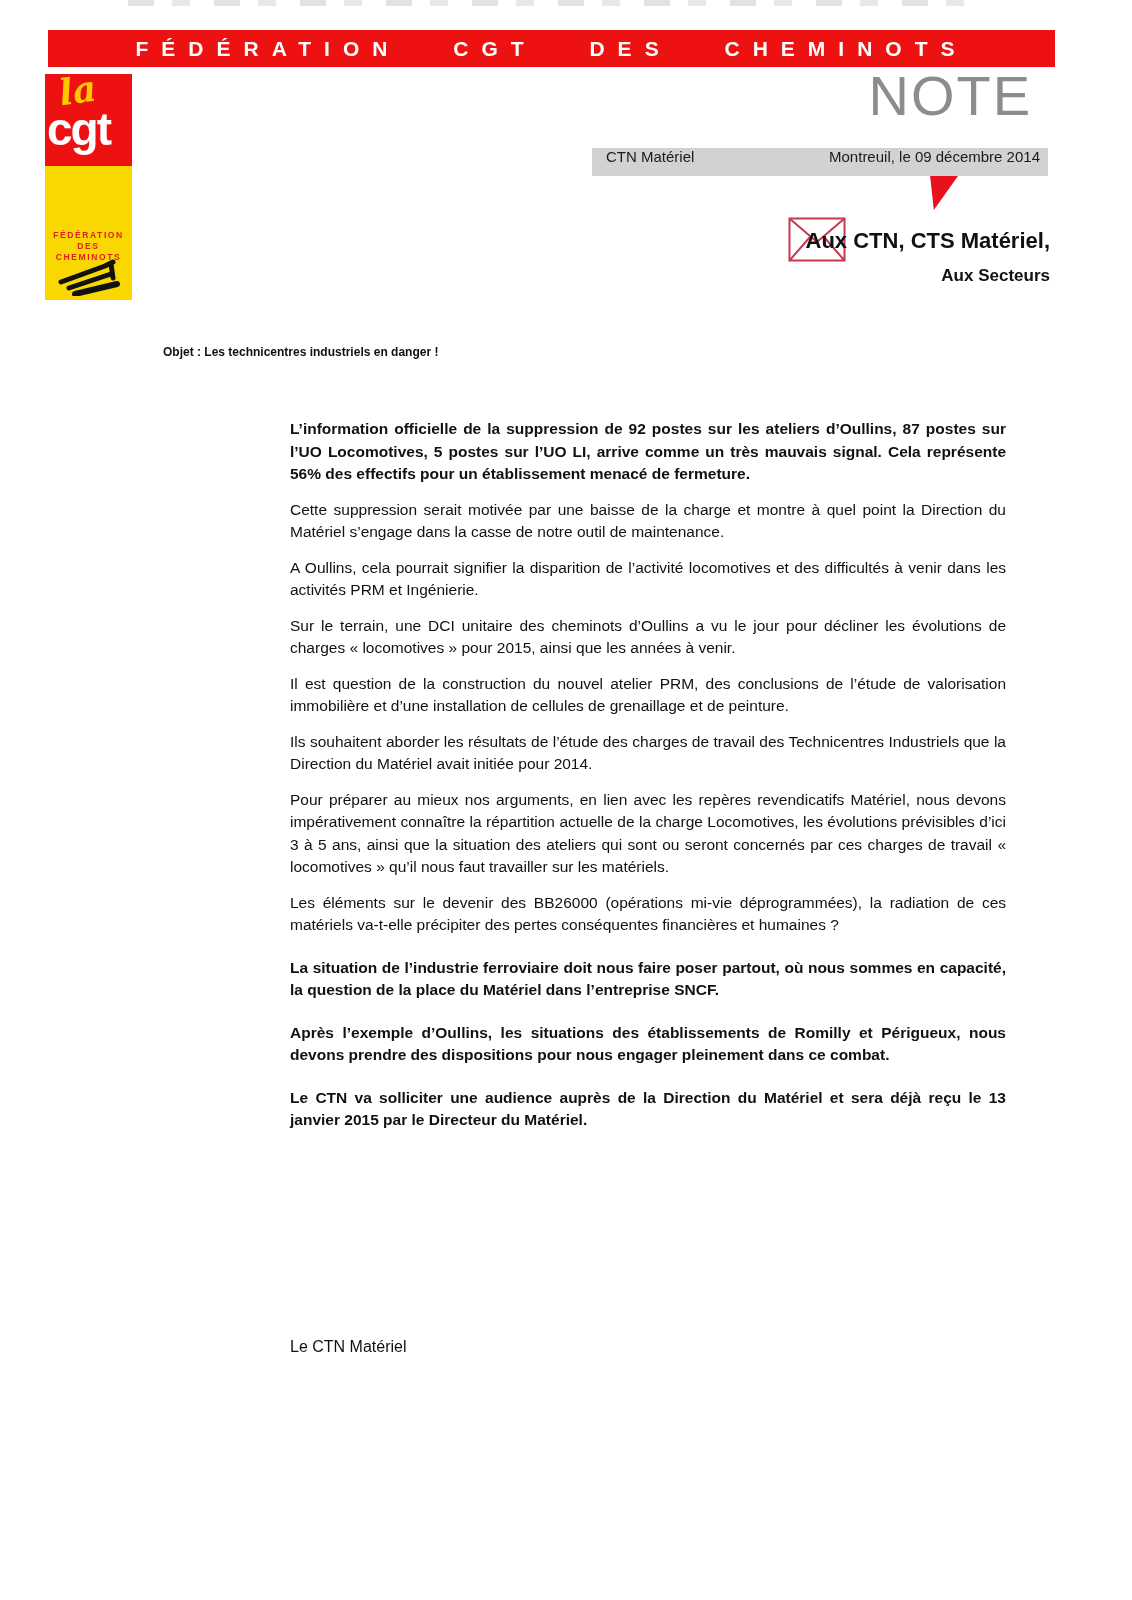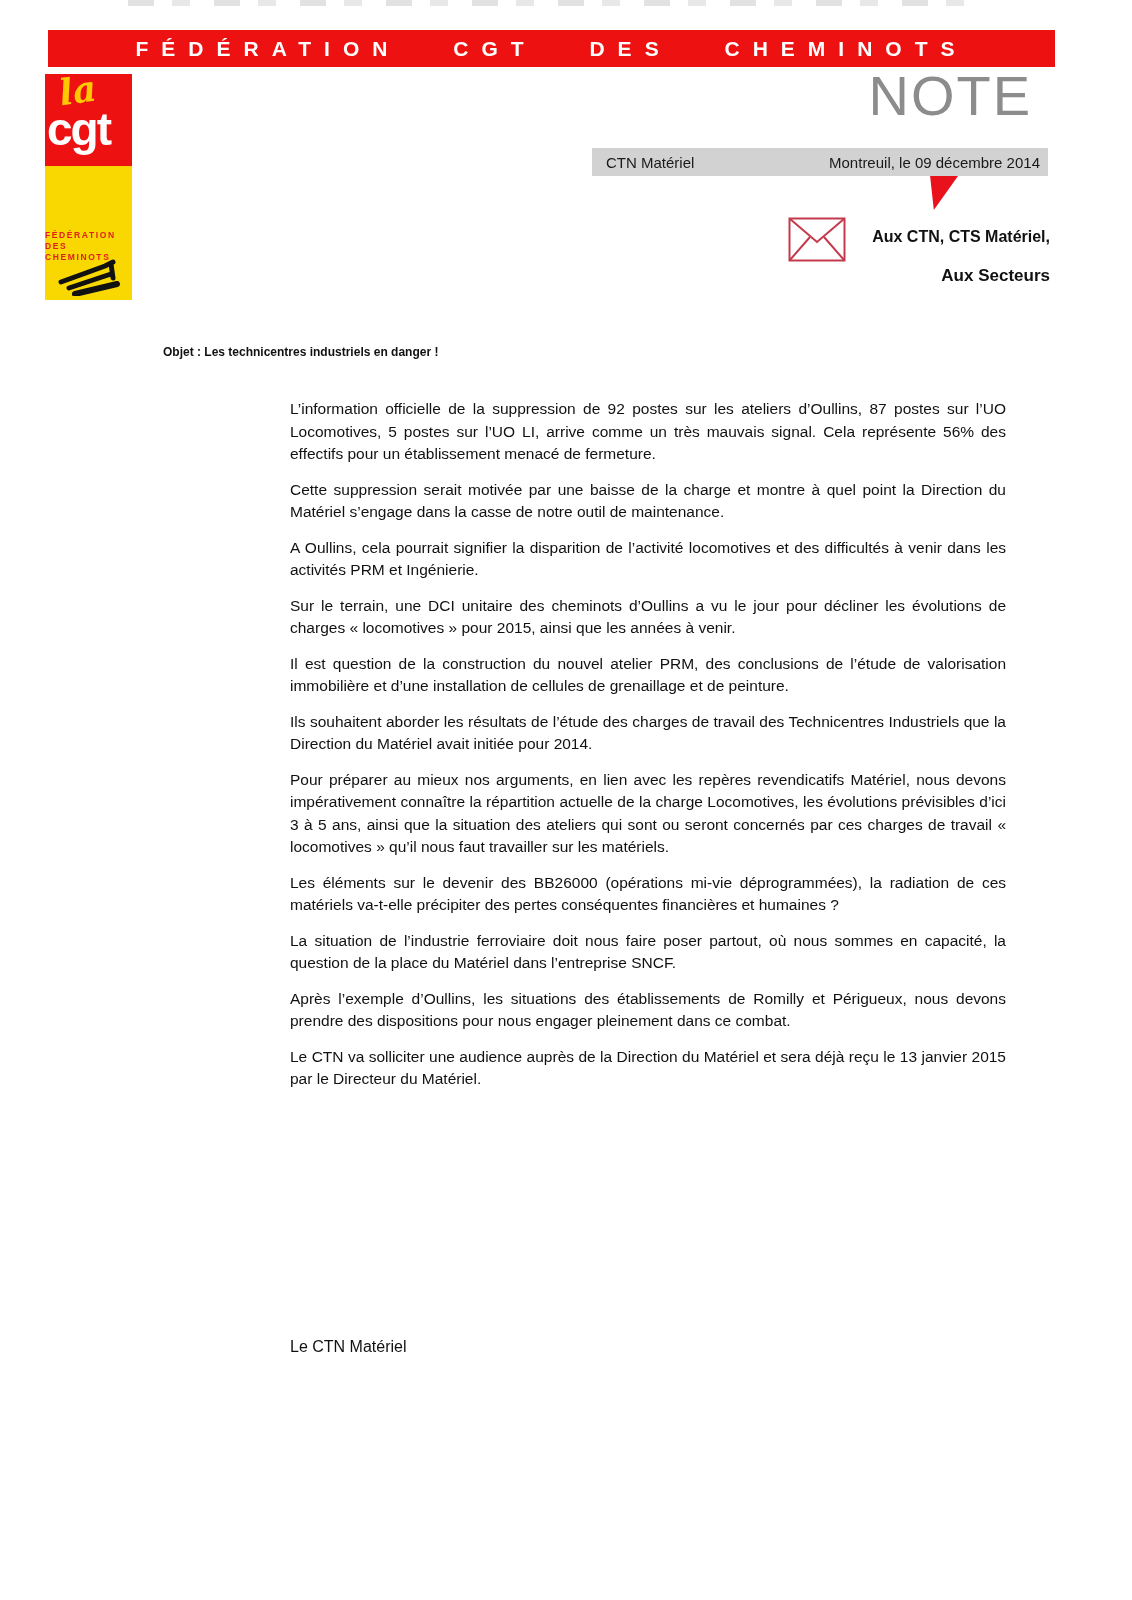--- a/index.html
+++ b/index.html
@@ -15,45 +15,45 @@
     display:flex;align-items:center;justify-content:center;}
   .banner span{color:#ffffff;font-weight:bold;font-size:21px;letter-spacing:13px;word-spacing:34px;white-space:nowrap;}
 
   
   .logo{position:absolute;left:45px;top:74px;width:87px;height:226px;}
   .logo-red{position:absolute;left:0;top:0;width:87px;height:92px;background:#ee1111;}
   .logo-la{position:absolute;left:14px;top:-2px;font-family:"DejaVu Serif",serif;font-style:italic;font-weight:bold;
     font-size:36px;color:#ffc800;transform:rotate(-8deg);line-height:1;}
   .logo-cgt{position:absolute;left:2px;top:32px;font-size:46px;font-weight:bold;color:#ffffff;letter-spacing:-2px;line-height:1;}
   .logo-yellow{position:absolute;left:0;top:92px;width:87px;height:134px;background:#f8d800;}
-  .logo-fede{position:absolute;left:0;top:64px;width:87px;text-align:left;color:#e02020;font-weight:bold;
+  .logo-fede{position:absolute;left:0;top:64px;width:87px;text-align:center;color:#e02020;font-weight:bold;
     font-size:8.5px;letter-spacing:1.6px;line-height:1.3;}
   .logo-scribble{position:absolute;left:10px;top:92px;width:66px;height:38px;}
 
   
   .note-title{position:absolute;right:100px;top:68px;font-size:56px;color:#8c8c8c;font-weight:400;letter-spacing:2px;line-height:1;}
 
   
   .refbar{position:absolute;left:592px;top:148px;width:456px;height:28px;background:#d2d2d2;
-    display:flex;align-items:center;justify-content:space-between;font-size:15px;color:#1a1a1a;}
+    display:flex;justify-content:space-between;font-size:15px;color:#1a1a1a;}
   .refbar .ref{padding-left:14px;}
   .refbar .date{padding-right:8px;}
   .pointer-triangle{position:absolute;left:927px;top:176px;width:31px;height:34px;background:#e8111c;
     clip-path:polygon(10% 0,100% 0,22% 100%);}
 
   
   .envelope{position:absolute;left:788px;top:217px;width:58px;height:45px;}
-  .recip1{position:absolute;right:82px;top:228px;font-size:16px;font-weight:bold;color:#111;}
+  .recip1{position:absolute;right:82px;top:228px;font-size:22px;font-weight:bold;color:#111;}
   .recip2{position:absolute;right:82px;top:266px;font-size:17px;font-weight:bold;color:#111;}
 
   
   .objet{position:absolute;left:163px;top:345px;font-size:12px;font-weight:bold;color:#111;}
   .bodytext{position:absolute;left:290px;top:398px;width:716px;color:#111;}
   .bodytext p{margin:0 0 13px 0;font-size:15.5px;line-height:22.5px;text-align:justify;}
-  .bodytext p.bold{font-weight:normal;}
+  .bodytext p.bold{font-weight:bold;margin-top:20px;}
   .signature{position:absolute;left:290px;top:1338px;width:716px;text-align:left;font-size:16px;color:#111;}
 
   
   .footer{position:absolute;left:85px;top:1552px;width:963px;height:38px;background:#c9c9c9;
     display:flex;align-items:center;justify-content:center;font-size:12.5px;color:#2b2b2b;}
 </style>
 </head>
 <body>
 
 <div class="page">

